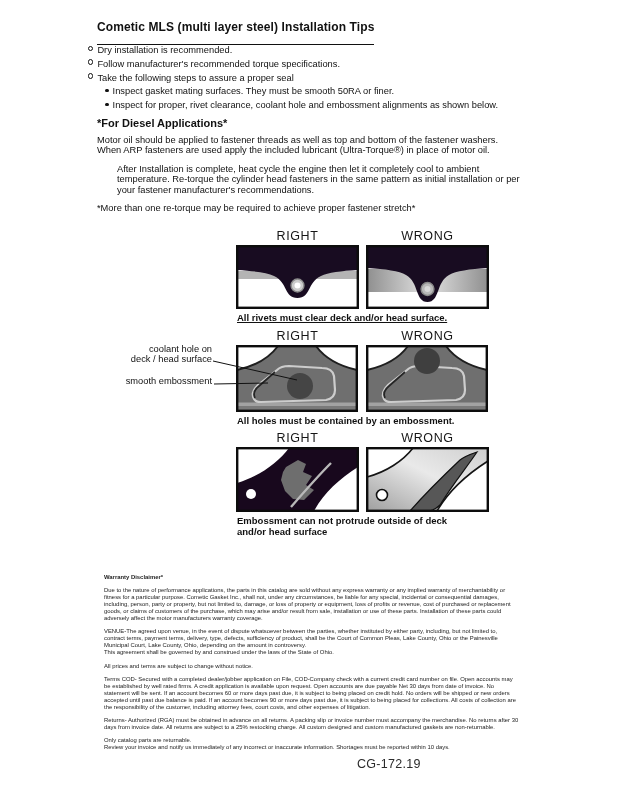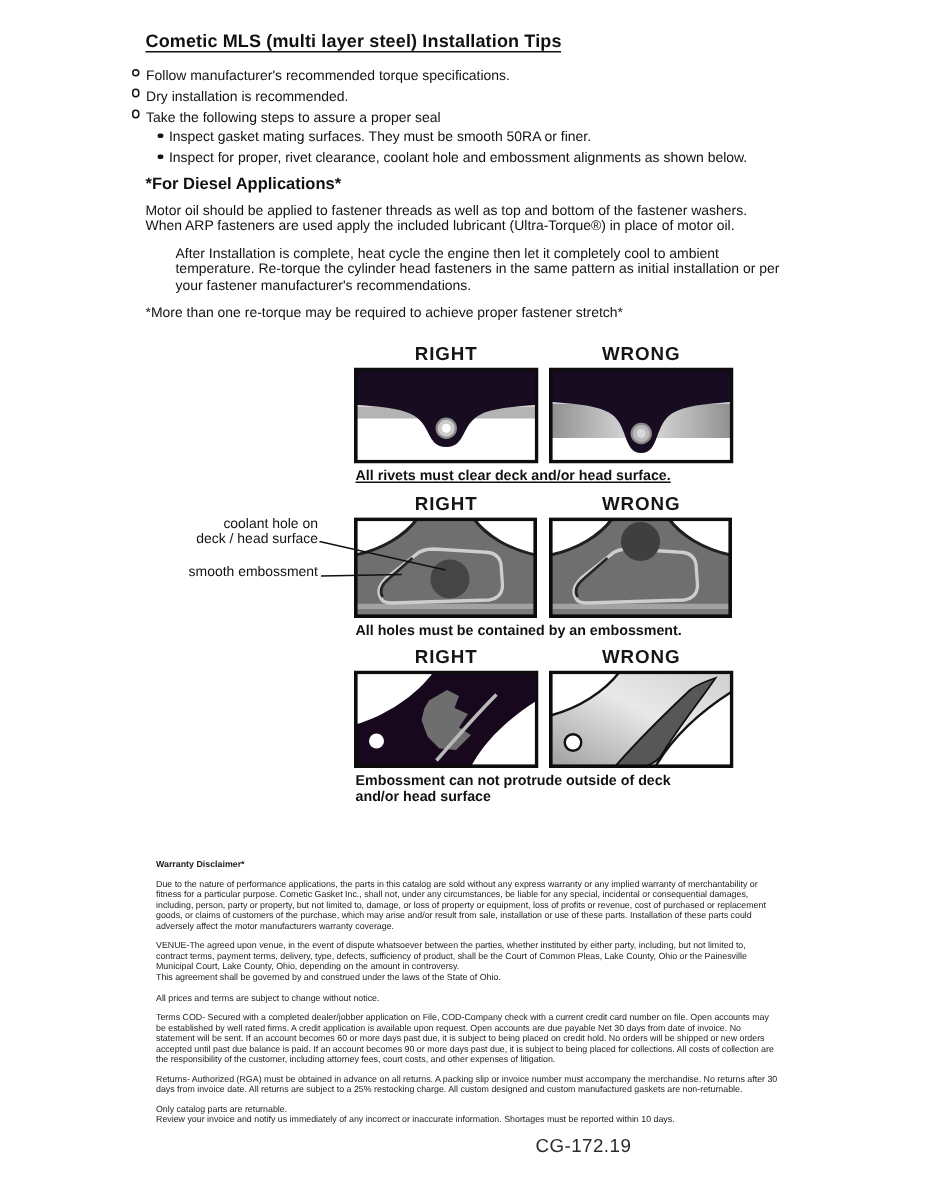--- a/index.html
+++ b/index.html
@@ -2,21 +2,21 @@
 <html><head>
 <meta charset="utf-8">
 <style>
   html,body{margin:0;padding:0;background:#ffffff;}
   #page{position:relative;width:618px;height:800px;background:#ffffff;overflow:hidden;
         font-family:"Liberation Sans", sans-serif;color:#111;}
   .abs{position:absolute;}
 
   
   .title{left:97px;top:20px;font-size:12px;font-weight:bold;
-         border-bottom:1.4px solid #111;padding-bottom:0;letter-spacing:.1px;}
+         border-bottom:1.4px solid #111;padding-bottom:10px;letter-spacing:.1px;}
 
   
   .bullets{left:88px;top:44px;width:430px;font-size:9.3px;}
   .b-row{line-height:13.8px;white-space:nowrap;}
   .b-sub{padding-left:17px;}
   .mk-o{display:inline-block;width:3.4px;height:3.4px;border:1px solid #111;border-radius:50%;
         margin-right:4px;vertical-align:2px;}
   .mk-f{display:inline-block;width:3.6px;height:3.6px;background:#111;border-radius:50%;
         margin-right:4px;vertical-align:2px;}
 
@@ -25,21 +25,21 @@
   .para{left:97px;width:405px;font-size:9.3px;line-height:10.3px;}
   .p1{top:135px;}
   .p2{top:164px;margin-left:20px;}
   .note{top:203px;white-space:nowrap;}
 
   
   .fig{width:260px;}
   .fig1{left:236px;top:229px;}
   .fig2{left:236px;top:329px;}
   .fig3{left:236px;top:431px;}
-  .fig-label{top:0;width:123px;text-align:center;font-size:12.5px;letter-spacing:.6px;color:#161616;font-weight:bold;}
+  .fig-label{top:0;width:123px;text-align:center;font-size:12.5px;letter-spacing:.6px;color:#161616;}
   .fl-r{left:0;}
   .fl-w{left:130px;}
   .fig-box{top:16px;}
   .fb-r{left:0;}
   .fb-w{left:130px;}
   .fig-cap{left:1px;font-size:9.5px;font-weight:bold;line-height:11px;}
   .cap1{top:83px;white-space:nowrap;text-decoration:underline;}
   .cap2{top:86px;white-space:nowrap;}
   .cap3{top:84px;width:232px;}
   svg{display:block;}
@@ -60,22 +60,22 @@
   .footer{left:357px;top:757px;font-size:12.5px;color:#2b2b2b;letter-spacing:.3px;}
 </style>
 </head>
 <body>
 
 <div id="page">
 
   <div class="abs title">Cometic MLS (multi layer steel) Installation Tips</div>
 
   <div class="abs bullets">
+    <div class="b-row"><span class="mk-o"></span><span>Dry installation is recommended.</span></div>
     <div class="b-row"><span class="mk-o"></span><span>Follow manufacturer's recommended torque specifications.</span></div>
-    <div class="b-row"><span class="mk-o"></span><span>Dry installation is recommended.</span></div>
     <div class="b-row"><span class="mk-o"></span><span>Take the following steps to assure a proper seal</span></div>
     <div class="b-row b-sub"><span class="mk-f"></span><span>Inspect gasket mating surfaces.  They must be smooth 50RA or finer.</span></div>
     <div class="b-row b-sub"><span class="mk-f"></span><span>Inspect for proper, rivet clearance, coolant hole and embossment alignments as shown below.</span></div>
   </div>
 
   <div class="abs diesel-h">*For Diesel Applications*</div>
   <div class="abs para p1">Motor oil should be applied to fastener threads as well as top and bottom of the fastener washers. When ARP fasteners are used apply the included lubricant (Ultra-Torque®) in place of motor oil.</div>
   <div class="abs para p2">After Installation is complete, heat cycle the engine then let it completely cool to ambient temperature. Re-torque the cylinder head fasteners in the same pattern as initial installation or per your fastener manufacturer's recommendations.</div>
   <div class="abs para note">*More than one re-torque may be required to achieve proper fastener stretch*</div>
 

